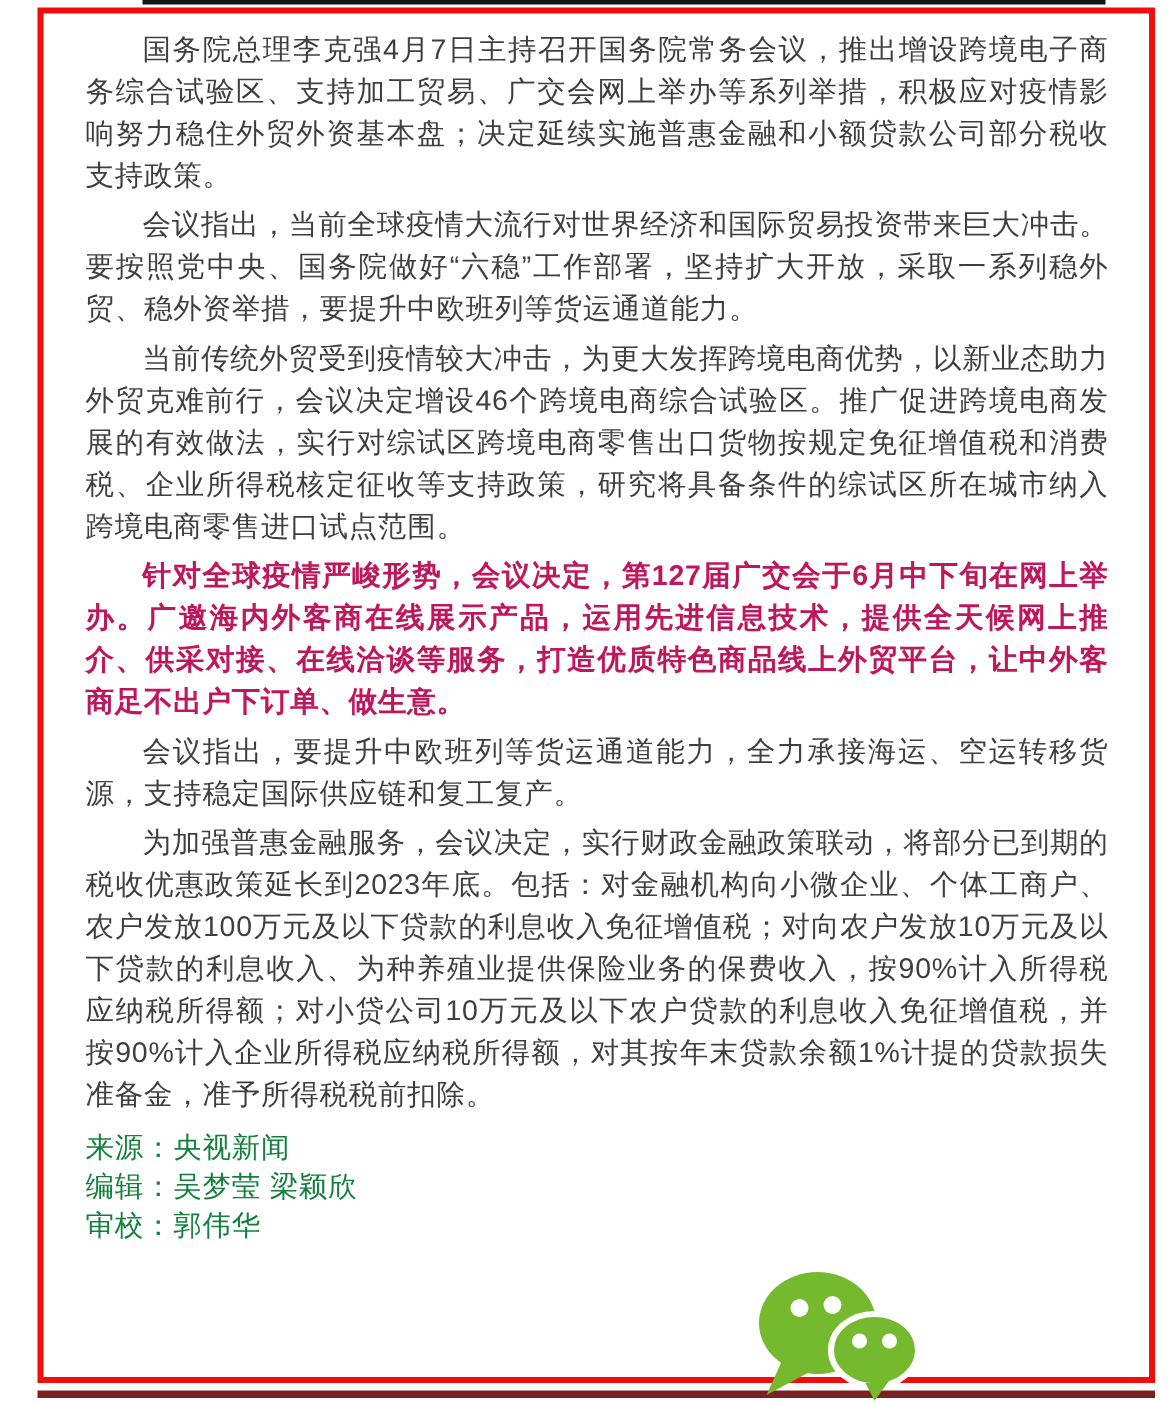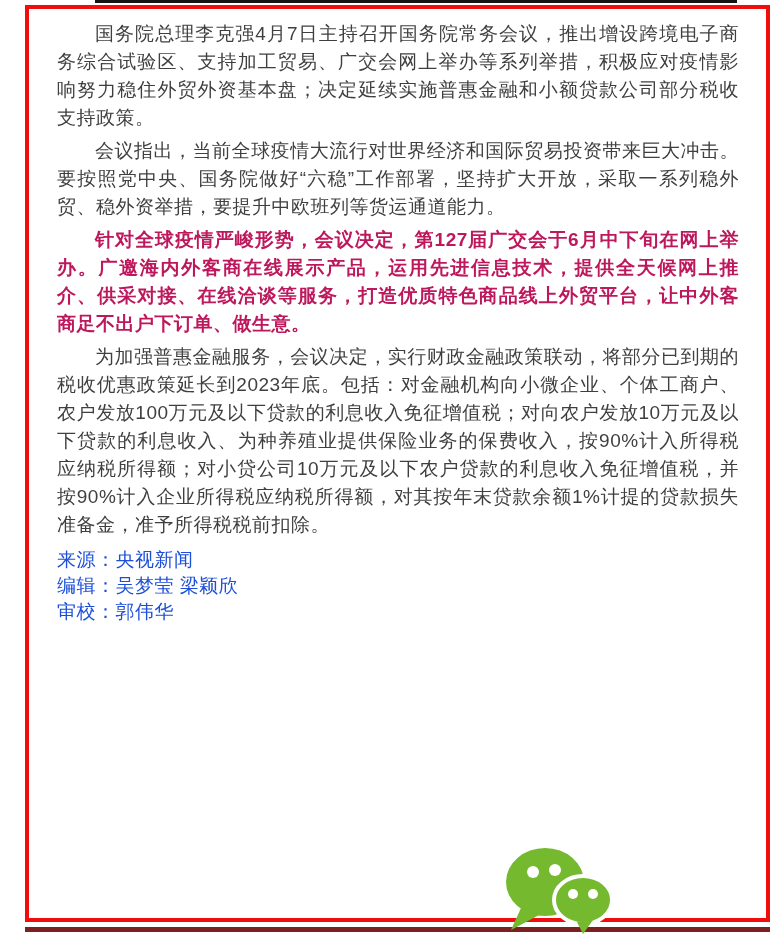--- a/index.html
+++ b/index.html
@@ -20,37 +20,39 @@
   }
   .article p{
     margin:0 0 5px 0;
     font-size:19px;line-height:28px;color:#3f3f3f;
     text-align:justify;text-indent:2em;
     letter-spacing:0.5px;
   }
   .article p.bold{font-weight:bold;color:#be185d;}
   .meta{margin-top:8px;}
   .meta-line{
-    font-size:19px;line-height:26px;color:#1d4ed8;letter-spacing:0.5px;
+    font-size:19px;line-height:26px;color:#15803d;letter-spacing:0.5px;
   }
   .wechat{
     position:absolute;left:495px;top:842px;width:130px;height:92px;z-index:5;
   }
 </style>
 </head>
 <body>
 
 <div class="top-black-line"></div>
 
 <div class="frame">
 
   <div class="article">
     <p>国务院总理李克强4月7日主持召开国务院常务会议，推出增设跨境电子商务综合试验区、支持加工贸易、广交会网上举办等系列举措，积极应对疫情影响努力稳住外贸外资基本盘；决定延续实施普惠金融和小额贷款公司部分税收支持政策。</p>
     <p>会议指出，当前全球疫情大流行对世界经济和国际贸易投资带来巨大冲击。要按照党中央、国务院做好“六稳”工作部署，坚持扩大开放，采取一系列稳外贸、稳外资举措，要提升中欧班列等货运通道能力。</p>
+    <p>当前传统外贸受到疫情较大冲击，为更大发挥跨境电商优势，以新业态助力外贸克难前行，会议决定增设46个跨境电商综合试验区。推广促进跨境电商发展的有效做法，实行对综试区跨境电商零售出口货物按规定免征增值税和消费税、企业所得税核定征收等支持政策，研究将具备条件的综试区所在城市纳入跨境电商零售进口试点范围。</p>
     <p class="bold">针对全球疫情严峻形势，会议决定，第127届广交会于6月中下旬在网上举办。广邀海内外客商在线展示产品，运用先进信息技术，提供全天候网上推介、供采对接、在线洽谈等服务，打造优质特色商品线上外贸平台，让中外客商足不出户下订单、做生意。</p>
+    <p>会议指出，要提升中欧班列等货运通道能力，全力承接海运、空运转移货源，支持稳定国际供应链和复工复产。</p>
     <p>为加强普惠金融服务，会议决定，实行财政金融政策联动，将部分已到期的税收优惠政策延长到2023年底。包括：对金融机构向小微企业、个体工商户、农户发放100万元及以下贷款的利息收入免征增值税；对向农户发放10万元及以下贷款的利息收入、为种养殖业提供保险业务的保费收入，按90%计入所得税应纳税所得额；对小贷公司10万元及以下农户贷款的利息收入免征增值税，并按90%计入企业所得税应纳税所得额，对其按年末贷款余额1%计提的贷款损失准备金，准予所得税税前扣除。</p>
   </div>
 
   <div class="meta">
     <div class="meta-line">
       <span>来源：</span><span>央视新闻</span>
     </div>
     <div class="meta-line">
       <span>编辑：</span><span>吴梦莹 梁颖欣</span>
     </div>

